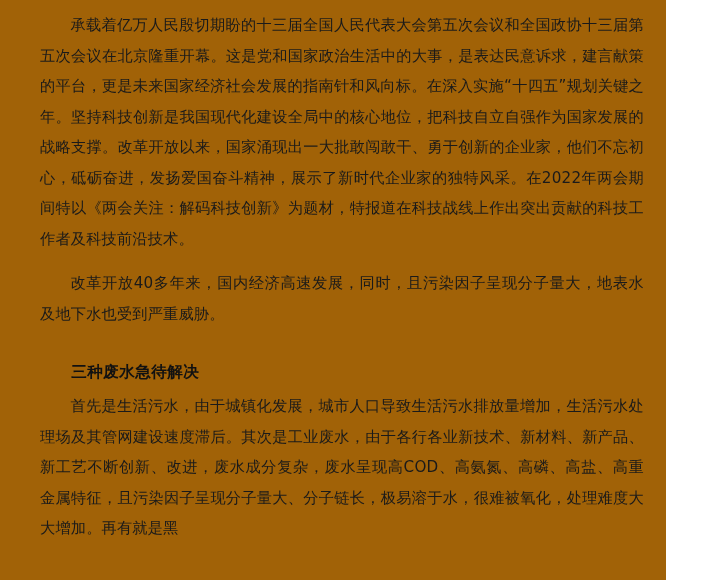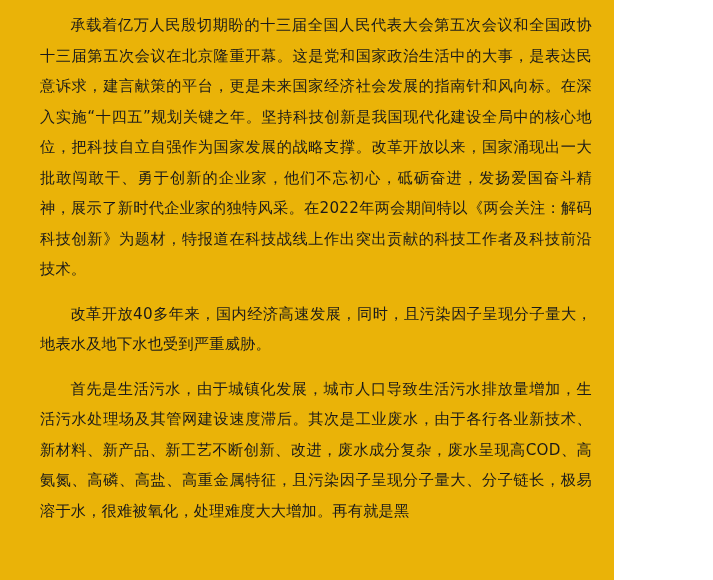--- a/index.html
+++ b/index.html
@@ -7,25 +7,25 @@
     padding: 0;
   }
   body {
     width: 713px;
     height: 580px;
     background: #ffffff;
     font-family: "DejaVu Sans", "Liberation Sans", sans-serif;
     overflow: hidden;
   }
   .page {
-    width: 614px;
+    width: 666px;
     height: 580px;
     box-sizing: border-box;
     padding: 10px 22px 0 40px;
-    background: #eab308;
+    background: #a16207;
   }
   .para {
     font-size: 15.2px;
     line-height: 30.5px;
     color: #1a1a1a;
     text-align: justify;
     text-justify: inter-ideograph;
     margin: 0 0 8px 0;
     letter-spacing: 0.2px;
     text-indent: 2em;
@@ -48,16 +48,17 @@
 
   <p class="para">承载着亿万人民殷切期盼的十三届全国人民代表大会第五次会议和全国政协十三届第五次会议在北京隆重开幕。这是党和国家政治生活中的大事，是表达民意诉求，建言献策的平台，更是未来国家经济社会发展的指南针和风向标。在深入实施“十四五”规划关键之年。坚持科技创新是我国现代化建设全局中的核心地位，把科技自立自强作为国家发展的战略支撑。改革开放以来，国家涌现出一大批敢闯敢干、勇于创新的企业家，他们不忘初心，砥砺奋进，发扬爱国奋斗精神，展示了新时代企业家的独特风采。在2022年两会期间特以《两会关注：解码科技创新》为题材，特报道在科技战线上作出突出贡献的科技工作者及科技前沿技术。</p>
 
   <div class="spacer-sm"></div>
 
   <p class="para">改革开放40多年来，国内经济高速发展，同时，且污染因子呈现分子量大，地表水及地下水也受到严重威胁。</p>
 
   <div class="spacer-sm"></div>
 
 
+  <h2 class="heading">三种废水急待解决</h2>
 
   <p class="para">首先是生活污水，由于城镇化发展，城市人口导致生活污水排放量增加，生活污水处理场及其管网建设速度滞后。其次是工业废水，由于各行各业新技术、新材料、新产品、新工艺不断创新、改进，废水成分复杂，废水呈现高COD、高氨氮、高磷、高盐、高重金属特征，且污染因子呈现分子量大、分子链长，极易溶于水，很难被氧化，处理难度大大增加。再有就是黑</p>
 
 </div>
 
 </body></html>

